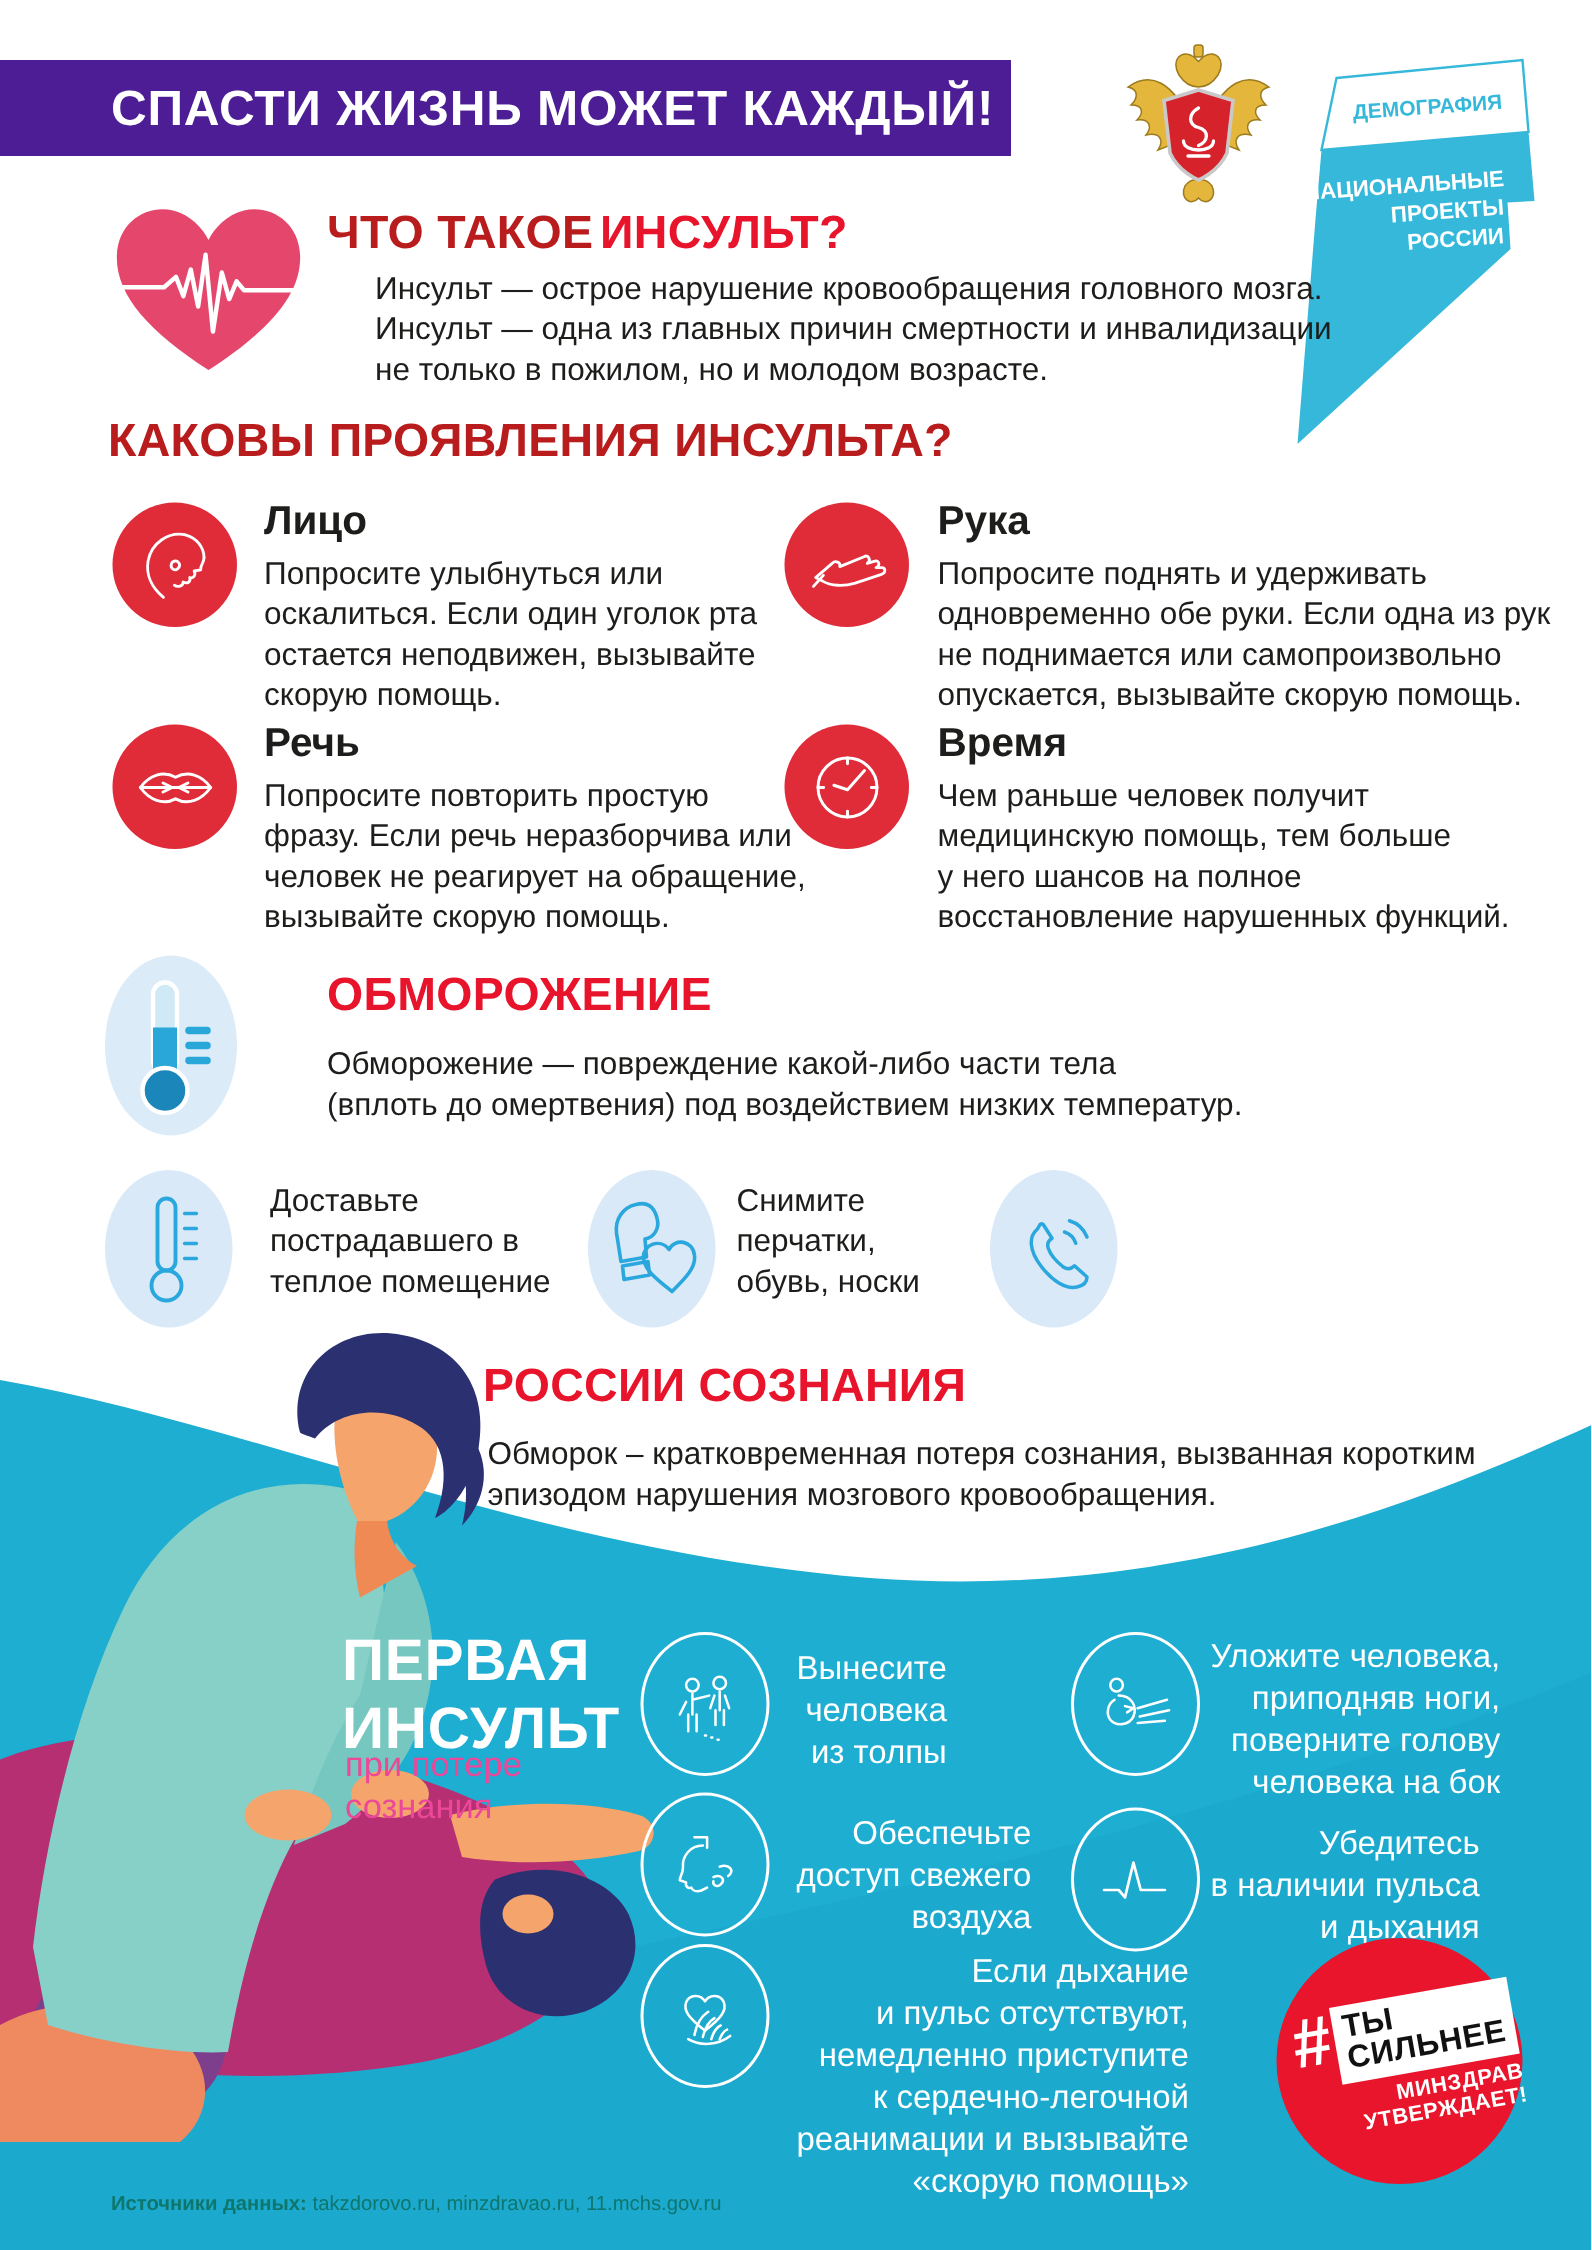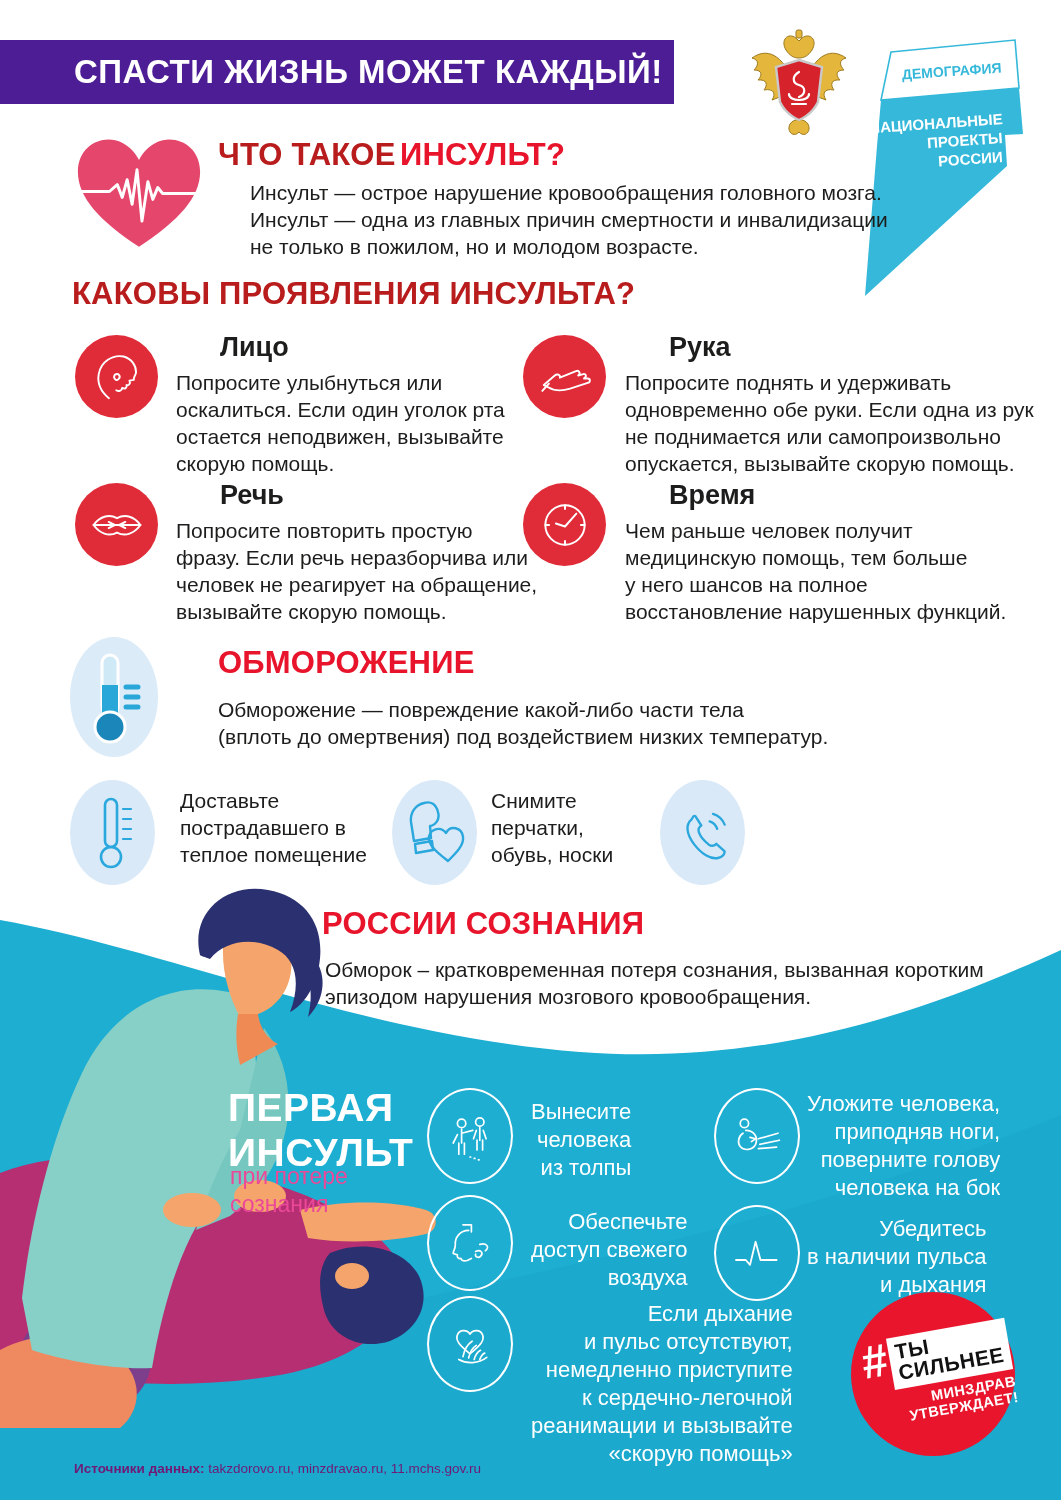--- a/index.html
+++ b/index.html
@@ -9,37 +9,37 @@
   .pre{white-space:pre-line;}
   
   #banner{left:0;top:40px;width:674px;height:64px;background:#4c1d95;z-index:3;}
   #banner-text{padding-left:74px;line-height:64px;font-size:33px;font-weight:800;color:#fff;letter-spacing:.5px;}
   
   .h-black{font-size:31px;font-weight:800;color:#b91c1c;letter-spacing:.2px;}
   .h-red{font-size:31px;font-weight:800;color:#e8142b;letter-spacing:.2px;}
   .body-txt{font-size:21px;line-height:1.28;color:#1d1d1b;}
   
   .sign-circle{width:83px;height:83px;border-radius:50%;background:#e02b38;display:flex;align-items:center;justify-content:center;}
-  .sign-title{font-size:27px;font-weight:700;margin-bottom:7px;margin-left:44px;}
+  .sign-title{font-size:27px;font-weight:700;margin-bottom:7px;}
   
   .oval{background:#d9e9f8;border-radius:50%;display:flex;align-items:center;justify-content:center;}
   
   .fa-circle{width:82px;height:92px;border-radius:50%;border:2.5px solid #fff;display:flex;align-items:center;justify-content:center;}
   .fa-text{color:#fff;font-size:22px;line-height:1.27;font-weight:400;text-align:right;}
   #fa-title{font-size:39px;line-height:1.15;font-weight:800;color:#fff;letter-spacing:.5px;}
   #fa-sub{font-size:23px;line-height:1.22;color:#ec4899;}
   
   #badge{left:851px;top:1292px;width:164px;height:164px;border-radius:50%;background:#e8152c;z-index:4;}
   #badge-inner{position:absolute;left:14px;top:38px;transform:rotate(-10deg);}
   #badge-row{display:flex;align-items:flex-start;}
   #badge-hash{color:#fff;font-size:46px;font-weight:800;line-height:.9;margin-right:2px;}
   #badge-box{background:#fff;color:#111;font-weight:800;font-size:21px;line-height:1.02;padding:4px 7px 5px;letter-spacing:.5px;}
   #badge-sub{margin-top:4px;margin-left:34px;color:#fff;font-weight:800;font-size:14.5px;line-height:1.15;text-align:right;letter-spacing:.5px;}
   
-  #footer{left:74px;top:1461px;color:#701a75;font-size:13.5px;z-index:5;}
+  #footer{left:74px;top:1461px;color:#0f766e;font-size:13.5px;z-index:5;}
   #footer b{font-weight:700;}
   svg{display:block;}
   .z3{z-index:3;}
 </style>
 </head>
 <body>
 
 <div id="poster">
 
   <svg class="abs" style="left:0;top:0;z-index:1;" width="1061" height="1500" viewBox="0 0 1061 1500">

